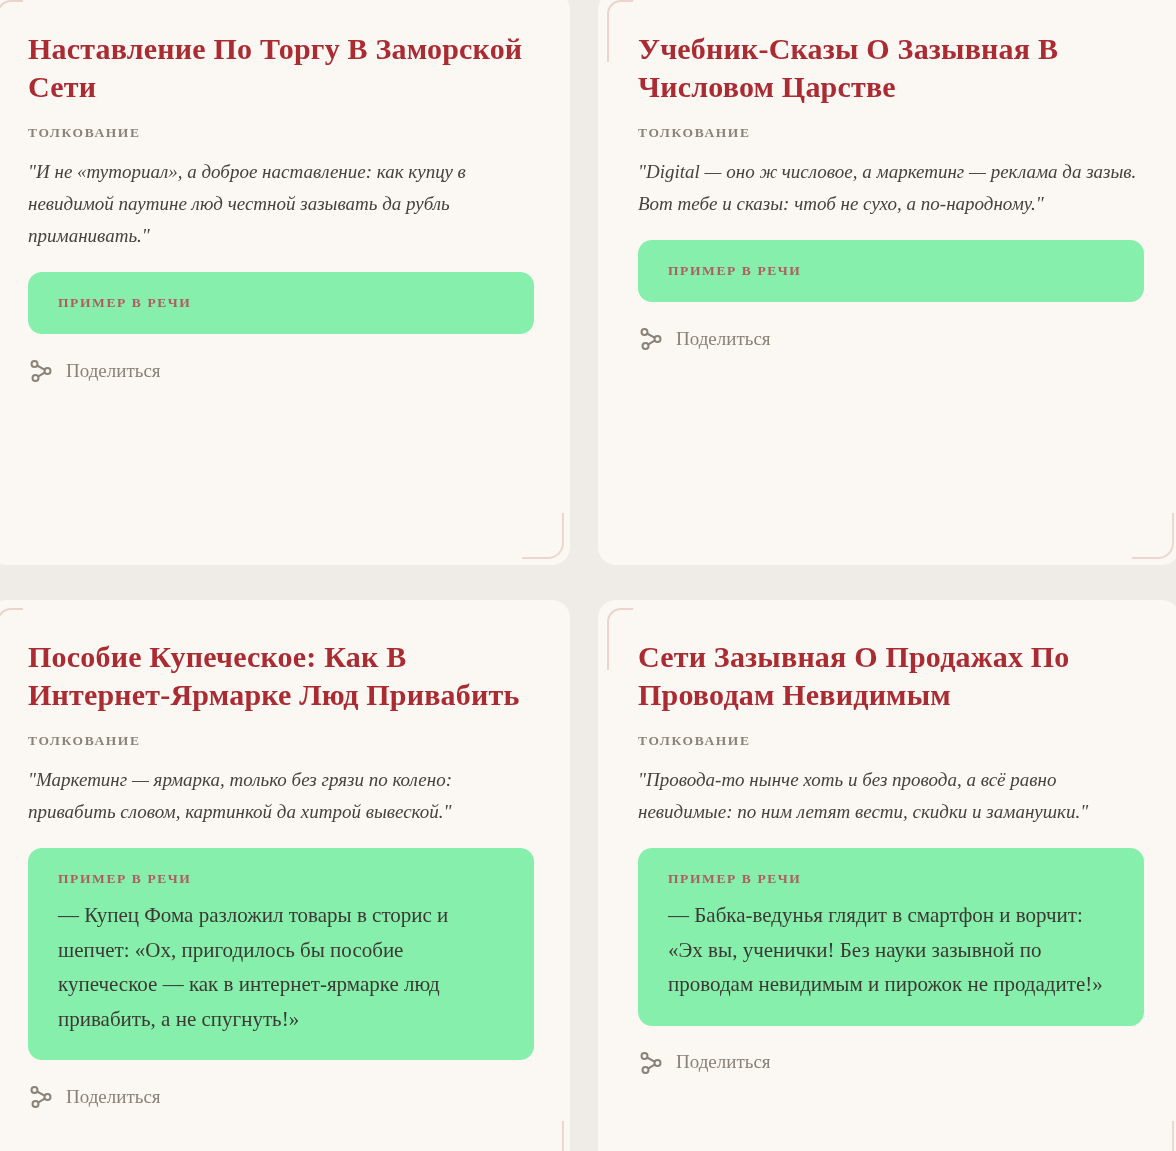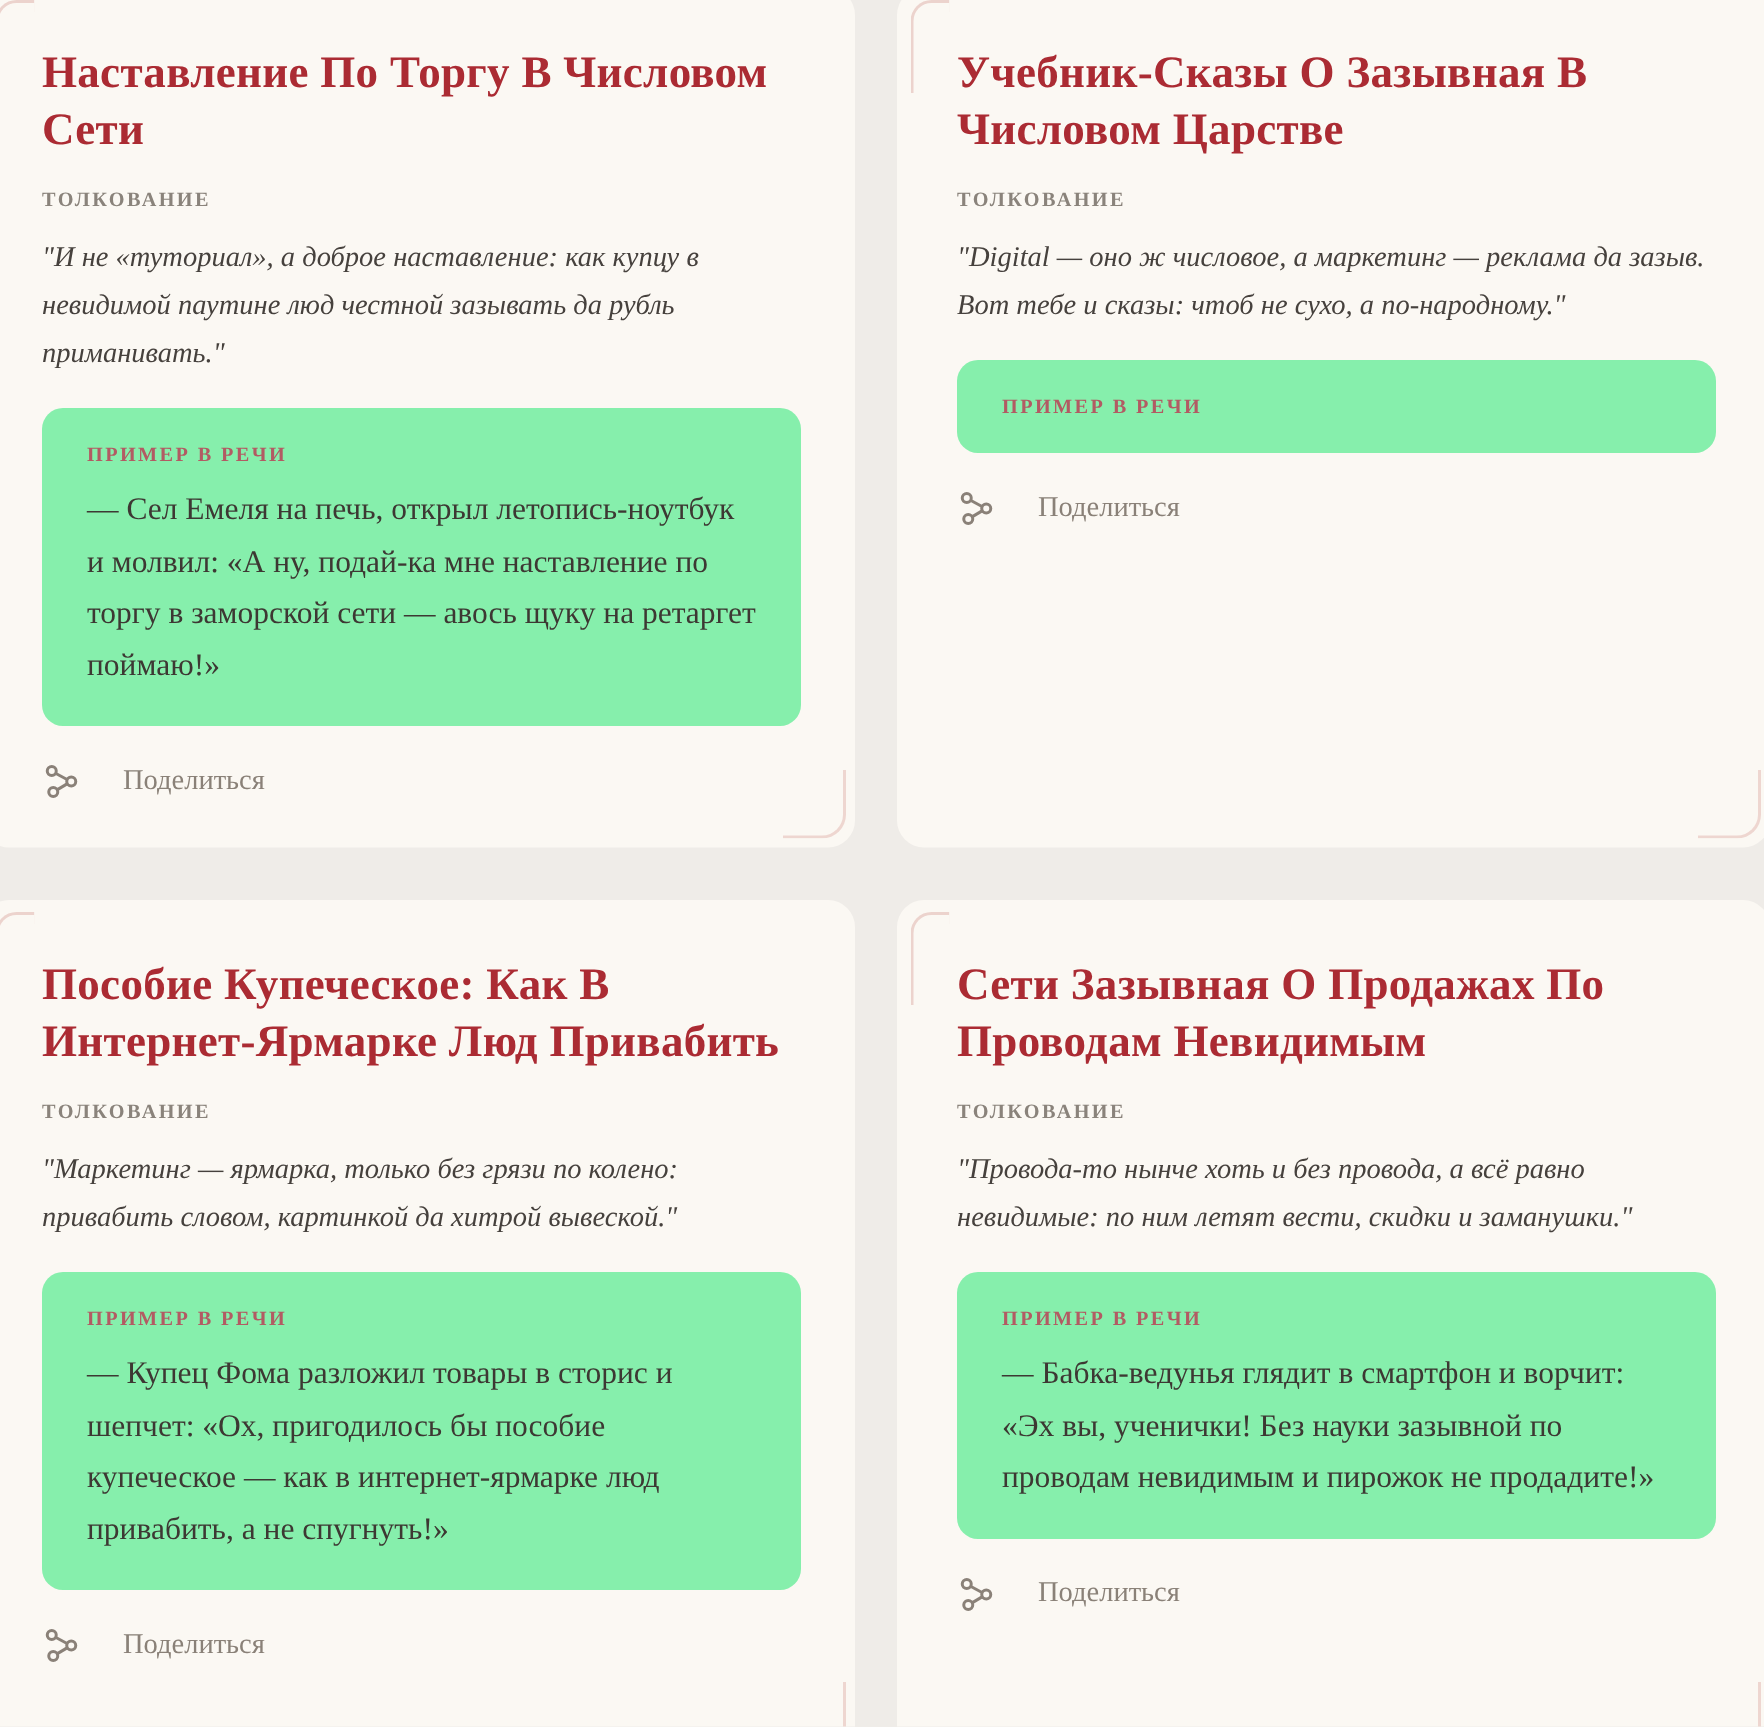--- a/index.html
+++ b/index.html
@@ -84,45 +84,44 @@
   .example-text {
     margin-top: 12px;
     font-size: 21px;
     line-height: 34.5px;
     color: #3d3833;
   }
   .share {
     margin-top: 24px;
     display: inline-flex;
     align-items: center;
-    gap: 29px;
+    gap: 13px;
     background: none;
     border: none;
     cursor: pointer;
     font-family: "Liberation Serif", "DejaVu Serif", serif;
     font-size: 19px;
     color: #8a8178;
     padding: 0;
   }
   .share svg { display: block; }
 </style>
 </head>
 <body>
 
 <div class="grid">
 
   <article class="card">
     <span class="corner corner-tl"></span>
     <span class="corner corner-br"></span>
-    <h2 class="title">Наставление По Торгу В Числовом Сети</h2>
+    <h2 class="title">Наставление По Торгу В Заморской Сети</h2>
     <div class="section-label">ТОЛКОВАНИЕ</div>
     <p class="quote">"И не «туториал», а доброе наставление: как купцу в невидимой паутине люд честной зазывать да рубль приманивать."</p>
     <div class="example-box">
       <div class="example-label">ПРИМЕР В РЕЧИ</div>
-      <p class="example-text">— Сел Емеля на печь, открыл летопись-ноутбук и молвил: «А ну, подай-ка мне наставление по торгу в заморской сети — авось щуку на ретаргет поймаю!»</p>
     </div>
     <button class="share">
       <svg width="25" height="25" viewBox="0 0 25 25" fill="none" stroke="#8a8178" stroke-width="2">
         <circle cx="6.5" cy="6" r="3"></circle>
         <circle cx="19.5" cy="13" r="3"></circle>
         <circle cx="7.5" cy="20" r="3"></circle>
         <line x1="9" y1="7.5" x2="17" y2="11.8"></line>
         <line x1="10" y1="18.6" x2="17" y2="14.4"></line>
       </svg>
       <span>Поделиться</span>

